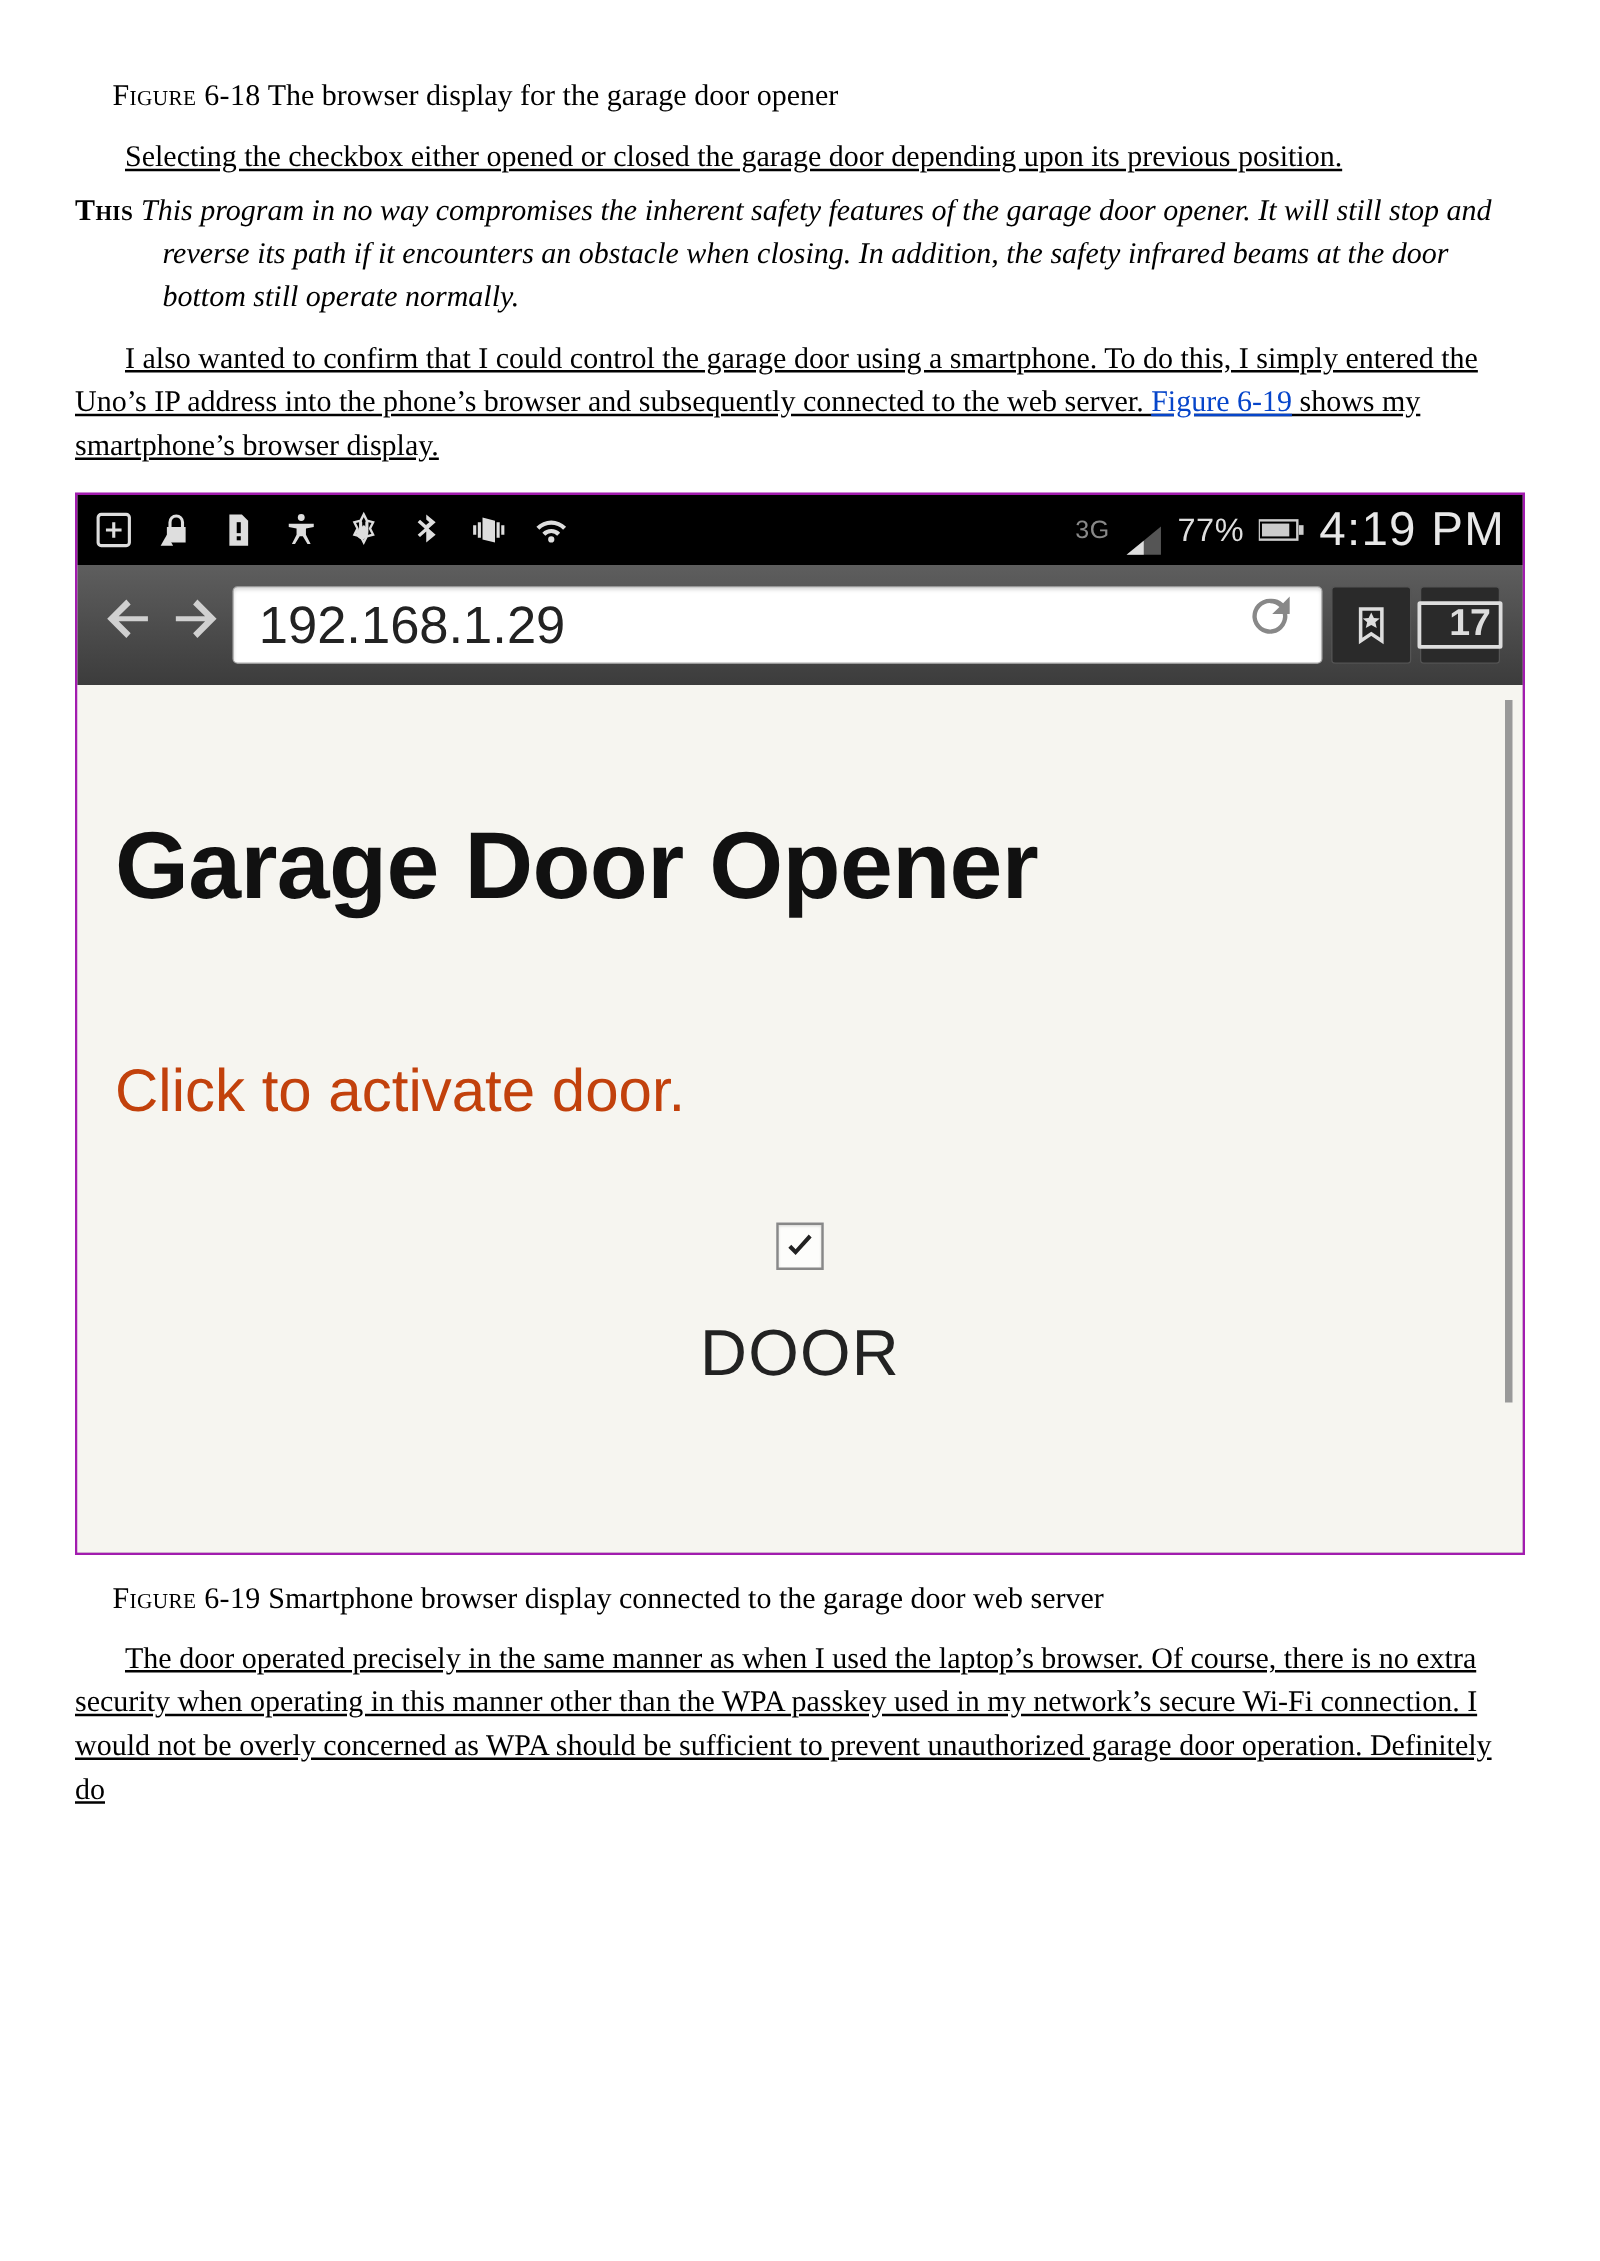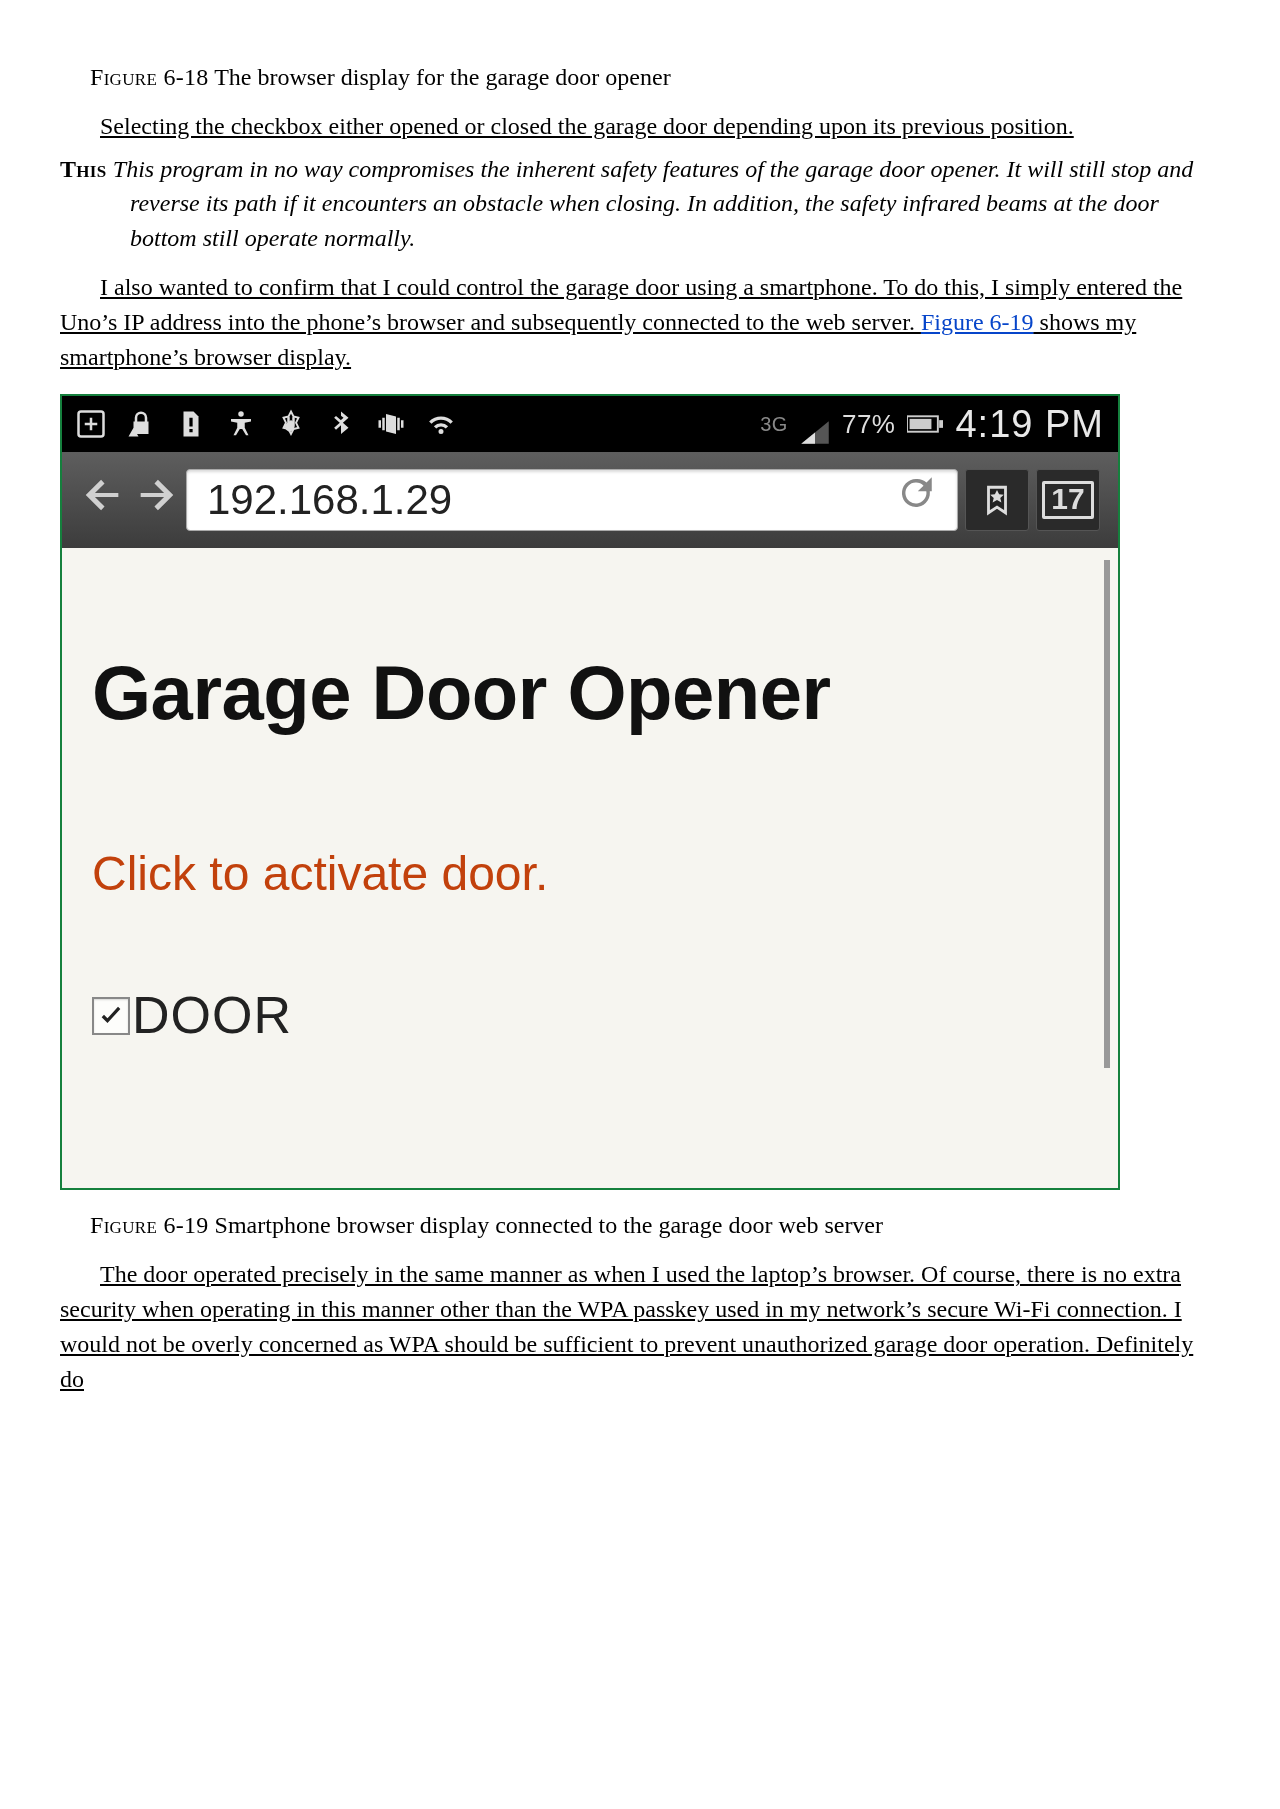--- a/index.html
+++ b/index.html
@@ -38,23 +38,23 @@
       font-style: normal;
       letter-spacing: 0.3px;
     }
     a.fig-link {
       color: #0645ca;
       text-decoration: underline;
     }
     
     .phone-frame {
       margin: 20px 0 18px 0;
-      border: 2px solid #15803d;
+      border: 2px solid #a21caf;
       background: #f4f3ee;
-      width: 1060px;
+      width: 1160px;
       box-shadow: 0 0 0 1px #666 inset;
     }
     .status-bar {
       background: #000;
       color: #f2f2f2;
       height: 56px;
       display: flex;
       align-items: center;
       padding: 0 14px;
       font-family: Arial, Helvetica, sans-serif;
@@ -106,21 +106,21 @@
       display: flex; align-items: center; justify-content: center;
       color: #ddd;
       font-family: Arial, sans-serif;
       font-size: 30px;
       font-weight: bold;
       position: relative;
     }
     .tab-count-inner {
       border: 3px solid #ddd;
       border-radius: 2px;
-      padding: 0 6px 2px 6px;
+      padding: 0 6px 2px 22px;
       line-height: 1;
     }
     .page-content {
       background: #f6f5f0;
       padding: 90px 30px 120px 30px;
       position: relative;
       min-height: 640px;
     }
     .page-content .scroll-hint {
       position: absolute;
@@ -141,26 +141,27 @@
     .page-sub {
       font-family: Arial, Helvetica, sans-serif;
       font-size: 48px;
       color: #c2410c;
       margin-bottom: 70px;
       font-weight: 400;
     }
     .door-row {
       display: flex;
       align-items: center;
-      gap: 2px;
+      gap: 30px;
       font-family: Arial, Helvetica, sans-serif;
       font-size: 52px;
       color: #222;
       font-weight: 400;
       letter-spacing: 1px;
+      flex-direction: column;
     }
     .door-check {
       width: 38px; height: 38px;
       border: 2px solid #888;
       background: #fdfdfb;
       display: inline-flex;
       align-items: center;
       justify-content: center;
       box-shadow: inset 0 1px 2px rgba(0,0,0,0.15);
     }

